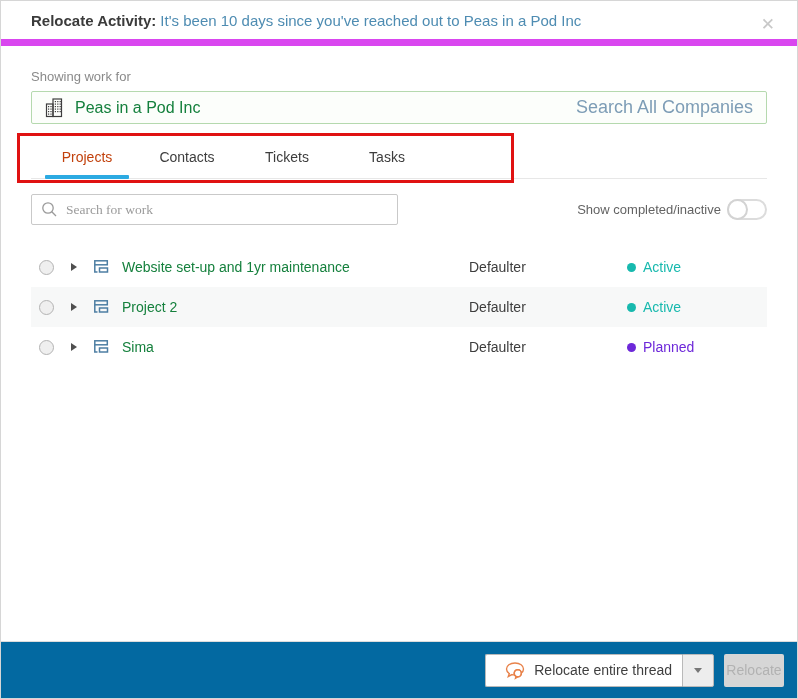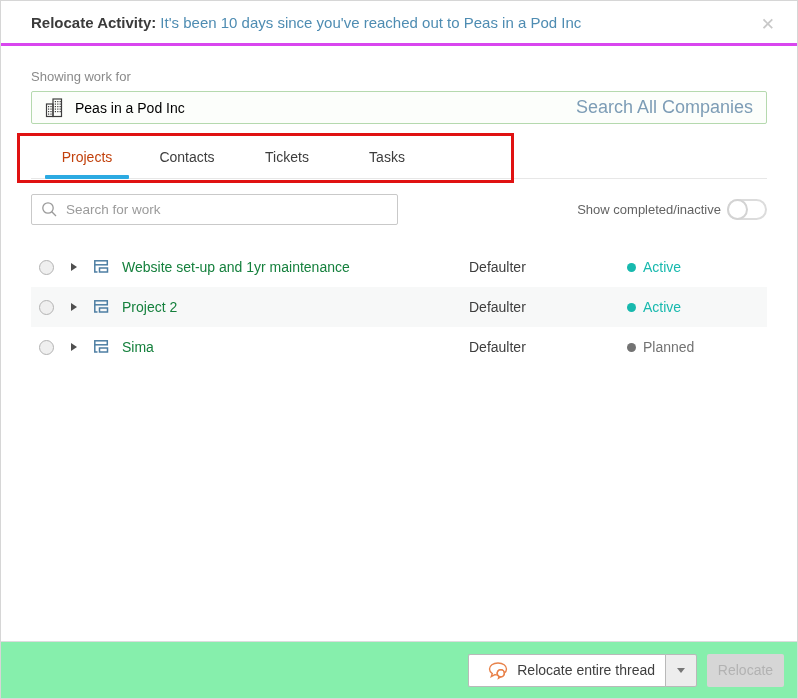--- a/index.html
+++ b/index.html
@@ -4,37 +4,37 @@
 <style>
   * { margin:0; padding:0; box-sizing:border-box; }
   html,body { background:#e9e9e9; font-family:"Liberation Sans", sans-serif; }
   .modal {
     position:relative; width:798px; height:699px; background:#fff;
     border:1px solid #d6d6d6; overflow:hidden; color:#3d3d3d;
   }
   
   .hdr {
     height:45px; display:flex; align-items:center; padding:0 30px;
-    border-bottom:3px solid #d946ef; position:relative;
+    border-bottom:7px solid #d946ef; position:relative;
   }
   .hdr-title { font-size:15px; }
   .hdr-title b { color:#3b3b3b; font-weight:700; }
   .hdr-title .msg { color:#4e8cb2; font-weight:400; margin-left:4px; }
   .close-x {
     position:absolute; right:16px; top:11px; color:#c8c8c8; font-size:17px;
     cursor:pointer; padding:2px 6px; font-weight:400;
   }
   .body { padding:0 30px; }
   
   .swf-label { margin-top:23px; font-size:13px; color:#8a8a8a; }
   .company-box {
     margin-top:7px; height:33px; border:1px solid #b5d9ae; background:#fcfefb;
     display:flex; align-items:center; padding:0 13px; border-radius:2px;
   }
-  .company-name { font-size:14px; color:#000000; margin-left:11px; flex:1; }
+  .company-name { font-size:16px; color:#15803d; margin-left:11px; flex:1; }
   .search-all { font-size:18px; color:#7d9db6; cursor:pointer; }
   
   .tabs-wrap { position:relative; margin-top:19px; }
   .red-box {
     position:absolute; left:-14px; top:-10px; width:497px; height:50px;
     border:3px solid #e01212; pointer-events:none; z-index:5;
   }
   .tab-row { display:flex; border-bottom:1px solid #e7e7e7; padding-left:6px; }
   .tab {
     position:relative; width:100px; text-align:center; font-size:14px;
@@ -46,21 +46,21 @@
     background:#2caae2; border-radius:1px;
   }
   
   .filter-row { margin-top:15px; display:flex; align-items:center; justify-content:space-between; }
   .search-box {
     width:367px; height:31px; border:1px solid #c9c9c9; border-radius:2px;
     display:flex; align-items:center; padding:0 9px; background:#fff;
   }
   .search-box input {
     border:none; outline:none; flex:1; font-size:13.5px; margin-left:8px;
-    font-family:Liberation Sans, sans-serif; color:#444;
+    font-family:Liberation Serif, serif; color:#444;
   }
   .search-box input::placeholder { color:#9b9b9b; }
   .toggle-group { display:flex; align-items:center;text-align:right; }
   .toggle-label { font-size:13px; color:#636363; margin-right:6px; }
   .toggle {
     width:40px; height:21px; border:2px solid #dcdcdc; border-radius:11px;
     position:relative; background:#fff; cursor:pointer;
   }
   .toggle .knob {
     position:absolute; left:-2px; top:-2px; width:21px; height:21px;
@@ -80,42 +80,42 @@
     margin-left:17px; cursor:pointer; flex:0 0 auto;
   }
   .wbs-icon { margin-left:14px; flex:0 0 auto; display:flex; }
   .work-name { margin-left:12px; color:#15803d; flex:1; cursor:pointer; }
   .work-manager { width:158px; color:#3d3d3d; }
   .work-status { width:140px; display:flex; align-items:center;text-align:right; }
   .status-dot { width:9px; height:9px; border-radius:50%; background:currentColor; margin-right:7px; }
   
   .footer {
     position:absolute; left:0; right:0; bottom:0; height:57px;
-    background:#86efac; border-top:1px solid #dcdcdc;
+    background:#0369a1; border-top:1px solid #dcdcdc;
     display:flex; align-items:center; justify-content:flex-end;
     padding-right:13px;
   }
   .split-btn { display:flex; height:33px; margin-right:10px; }
   .split-main {
     display:flex; align-items:center; background:#fff;
     border:1px solid #b9b9b9; border-right:none; padding:0 10px;
     font-size:14px; color:#3f3f3f; cursor:pointer; border-radius:2px 0 0 2px;
   }
   .split-main span { margin-left:8px; }
   .split-arrow {
     width:32px; background:#ededed; border:1px solid #b9b9b9;
     display:flex; align-items:center; justify-content:center; cursor:pointer;
     border-radius:0 2px 2px 0;
   }
   .arrow-down {
     width:0; height:0; border-top:5px solid #777;
     border-left:4px solid transparent; border-right:4px solid transparent;
   }
   .relocate-btn {
-    height:33px; width:77px; background:#d6d6d6; color:#b2b2b2;
+    height:33px; width:60px; background:#d6d6d6; color:#b2b2b2;
     border:none; border-radius:2px; font-size:14px; cursor:default;
     font-family:"Liberation Sans", sans-serif;
   }
 </style>
 </head>
 <body>
 
 <div class="modal">
 
   <div class="hdr">
@@ -237,21 +237,21 @@
         <div class="caret"></div>
         <span class="wbs-icon">
           <svg width="19" height="16" viewBox="0 0 19 16" fill="none" stroke="#4d7ea3" stroke-width="1.5">
             <rect x="3.8" y="1.8" width="12.5" height="4"></rect>
             <path d="M3.8 5.8 V13 H6.5"></path>
             <rect x="8.5" y="9" width="8" height="4"></rect>
           </svg>
         </span>
         <span class="work-name">Sima</span>
         <span class="work-manager">Defaulter</span>
-        <span class="work-status" style="color: #737373;">
+        <span class="work-status" style="color: #6d28d9;">
             <span class="status-dot"></span>
             <span>Planned</span>
           </span>
       </div>
 
     </div>
   </div>
 
   <div class="footer">
     <div class="split-btn">

